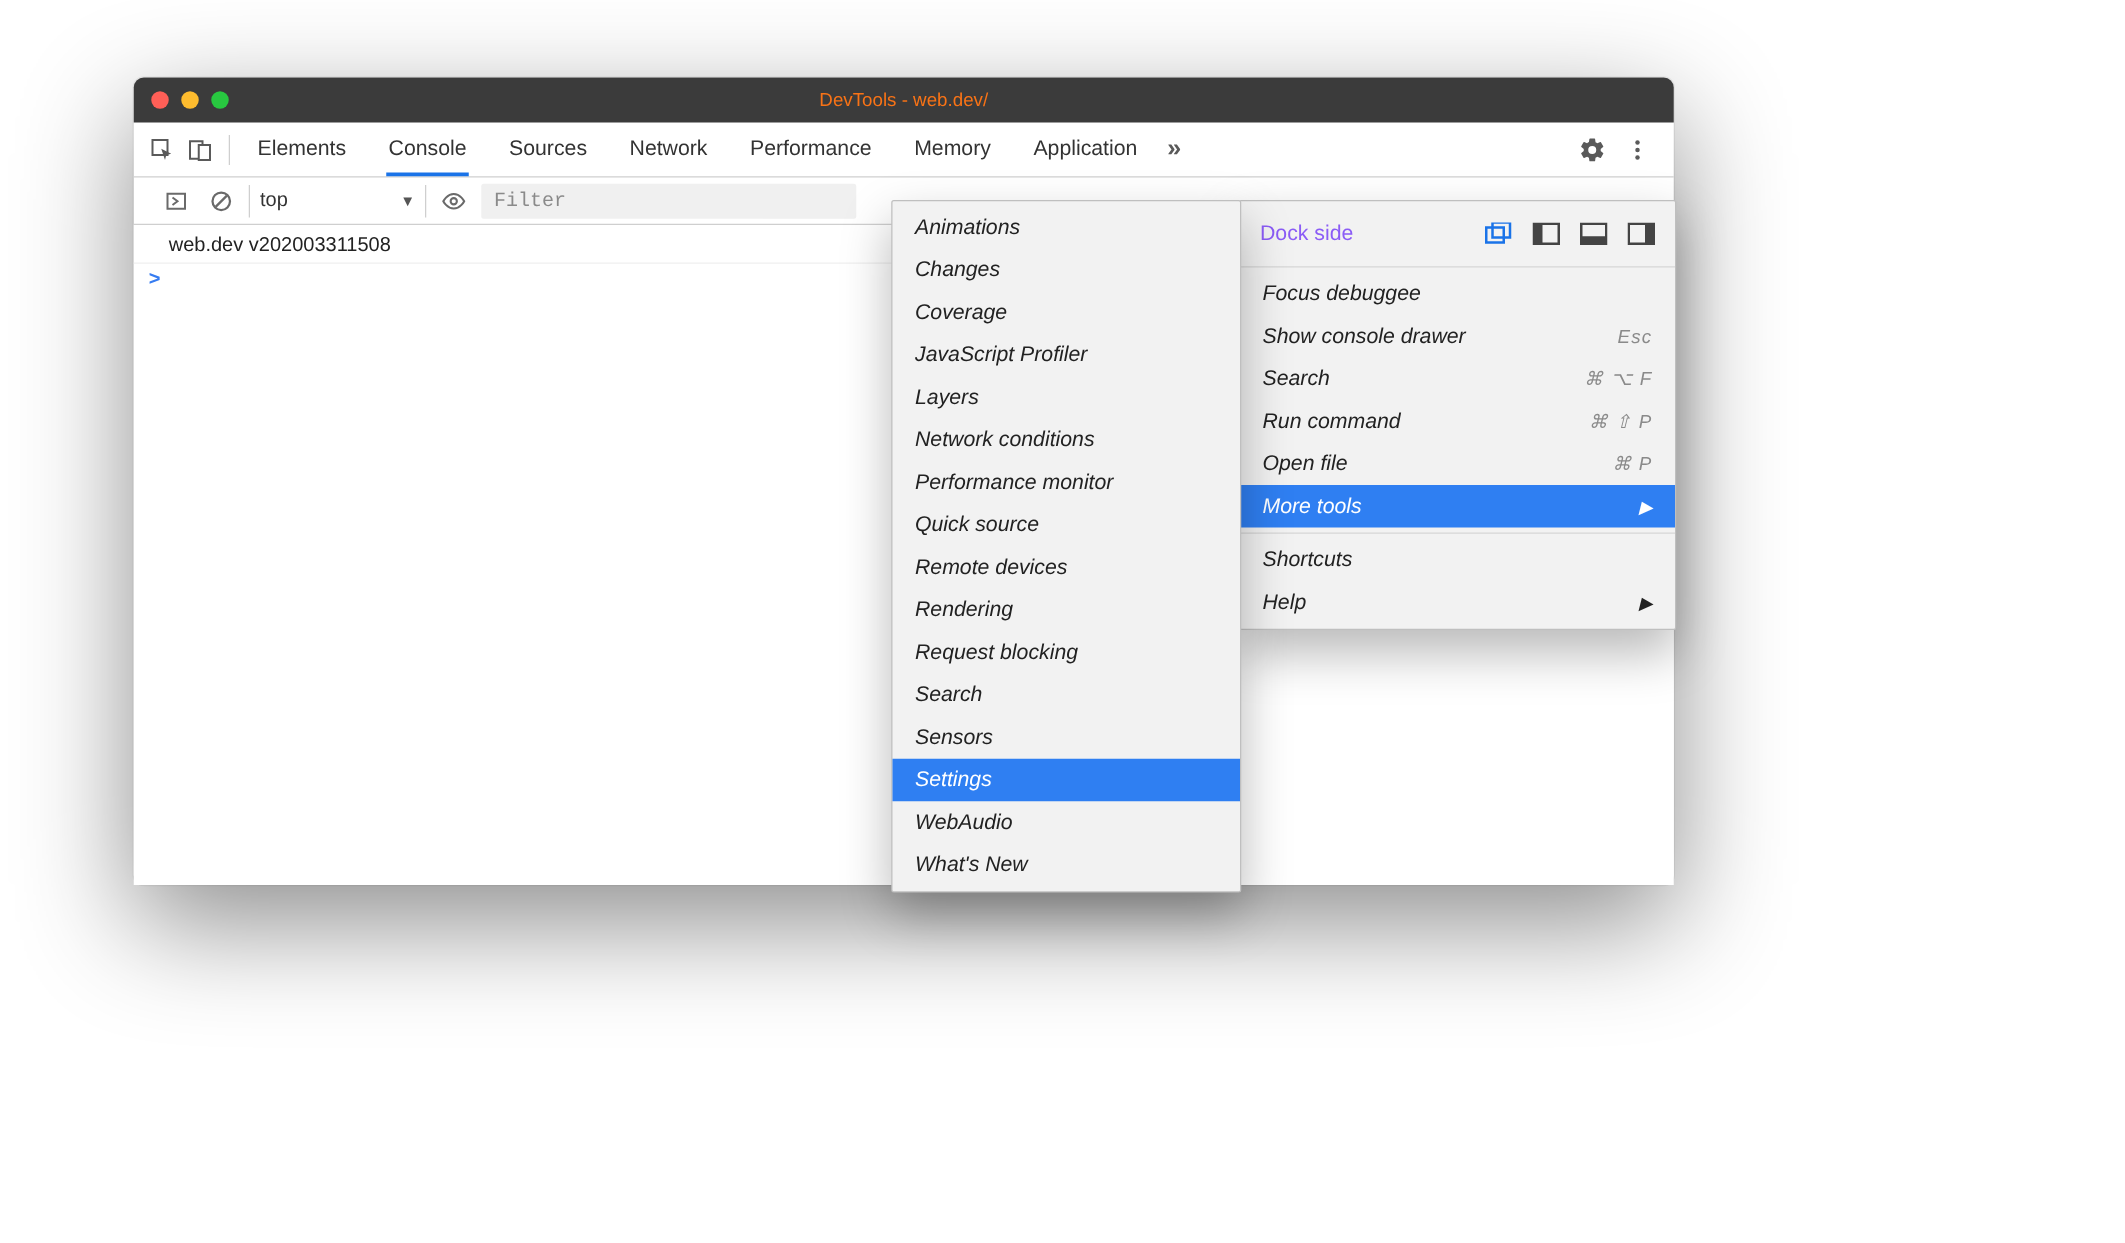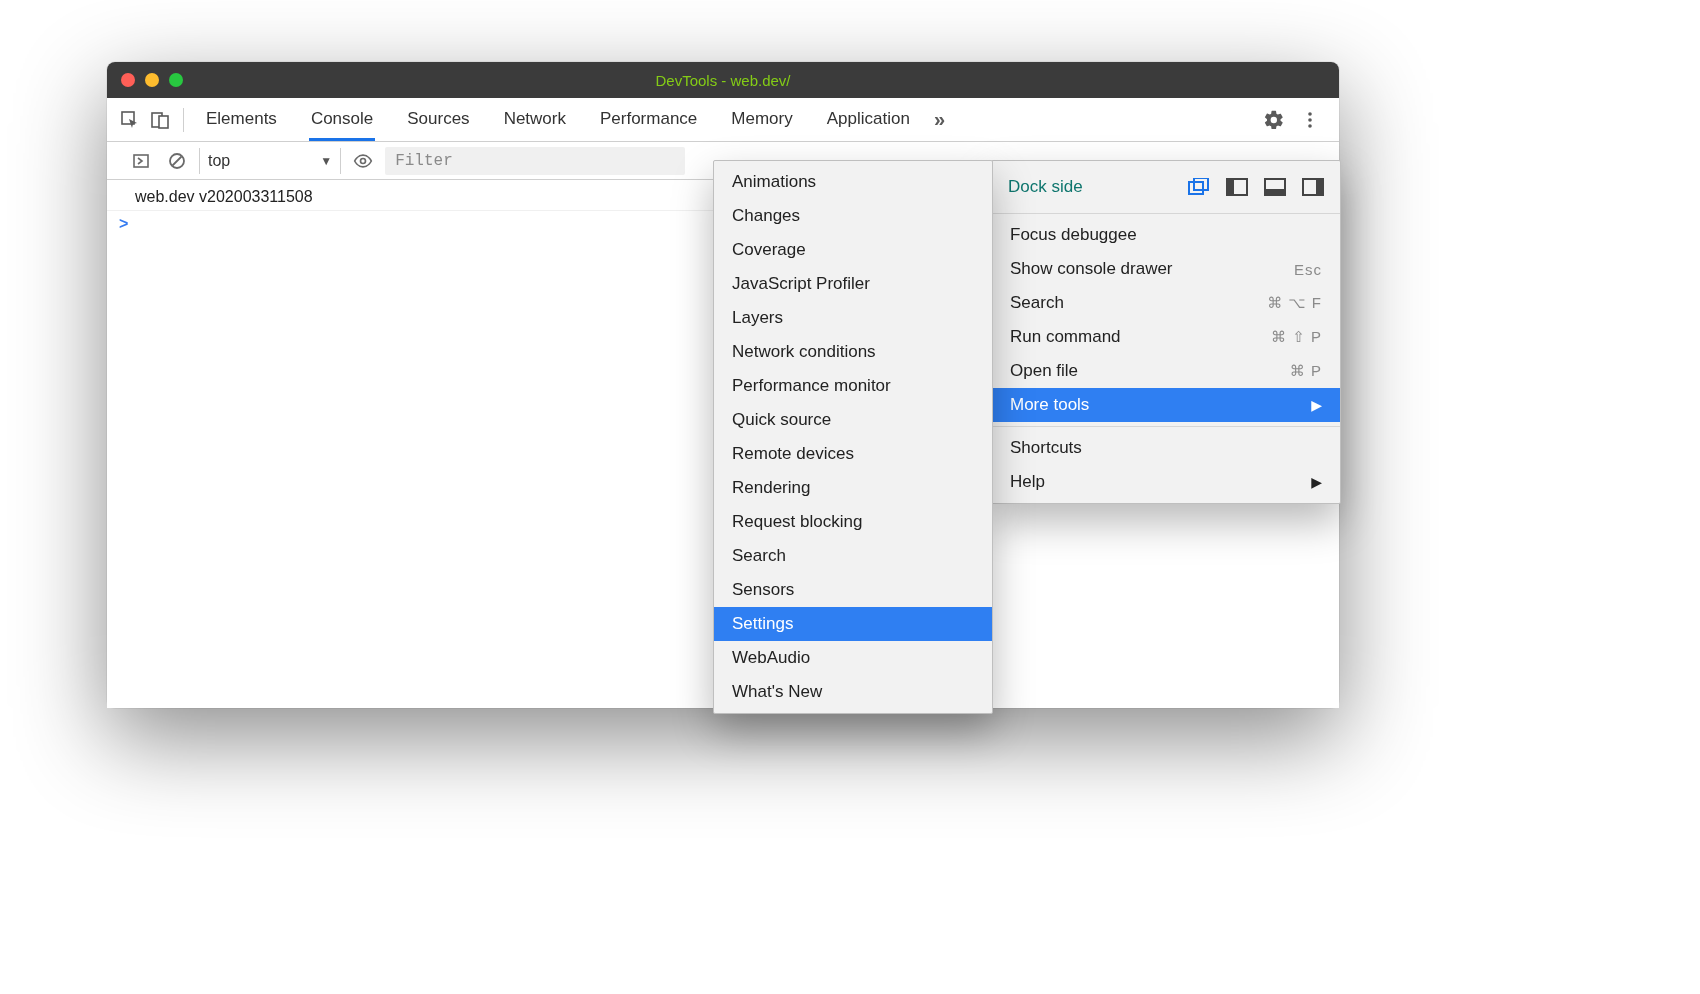--- a/index.html
+++ b/index.html
@@ -20,21 +20,21 @@
     display: flex; align-items: center; position: relative;
     flex-shrink: 0;
   }
   .traffic { display: flex; gap: 10px; margin-left: 14px; }
   .tl { width: 14px; height: 14px; border-radius: 50%; }
   .tl.r { background: #ff5f57; }
   .tl.y { background: #febc2e; }
   .tl.g { background: #28c840; }
   .titlebar-title {
     position: absolute; left: 0; right: 0; text-align: center;
-    color: #84cc16; font-size: 15px; pointer-events: none;
+    color: #f97316; font-size: 15px; pointer-events: none;
   }
   .tabstrip {
     height: 44px; border-bottom: 1px solid #cfcfcf;
     display: flex; align-items: center; padding: 0 8px;
     flex-shrink: 0; position: relative;
   }
   .tabstrip .iconbtn { width: 30px; height: 30px; display: flex; align-items: center; justify-content: center; color: #5a5a5a; }
   .sep { width: 1px; height: 24px; background: #cfcfcf; margin: 0 8px; }
   .tabs { display: flex; gap: 30px; margin-left: 12px; }
   .tab { font-size: 17px; color: #333; padding: 10px 2px 9px 2px; cursor: pointer; }
@@ -69,29 +69,29 @@
   
   .menu {
     position: absolute; background: #f2f2f2; border: 1px solid #bfbfbf;
     box-shadow: 0 18px 40px rgba(0,0,0,0.28);
     font-size: 17px; color: #222;
     border-radius: 2px; padding: 4px 0;
     z-index: 10;
   }
   .menu .row {
     display: flex; align-items: center; justify-content: space-between;
-    height: 34px; padding: 0 18px; white-space: nowrap; cursor: default;
+    height: 34px; padding: 0 18px; white-space: nowrap; cursor: default; font-style: italic;
   }
   .menu .row.selected { background: #2f7ff2; color: #fff; }
   .menu .row .shortcut { color: #8a8a8a; font-size: 15px; margin-left: 40px; letter-spacing: 1px; }
   .menu .sep-row { height: 1px; background: #d6d6d6; margin: 4px 0; }
   .menu .row .sub-arrow { margin-left: 40px; font-size: 14px; }
 
   .dock-row { display: flex; align-items: center; height: 44px; padding: 0 16px; gap: 20px; }
-  .dock-row .label { font-size: 17px; color: #0f766e; margin-right: 20px; }
+  .dock-row .label { font-size: 17px; color: #8b5cf6; margin-right: 20px; }
   .dock-icons { display: flex; gap: 16px; margin-left: auto; }
   .dock-opt { width: 22px; height: 18px; display: inline-block; }
 
   svg { display: block; }
 </style>
 </head>
 <body>
 
 <div class="window">
 

